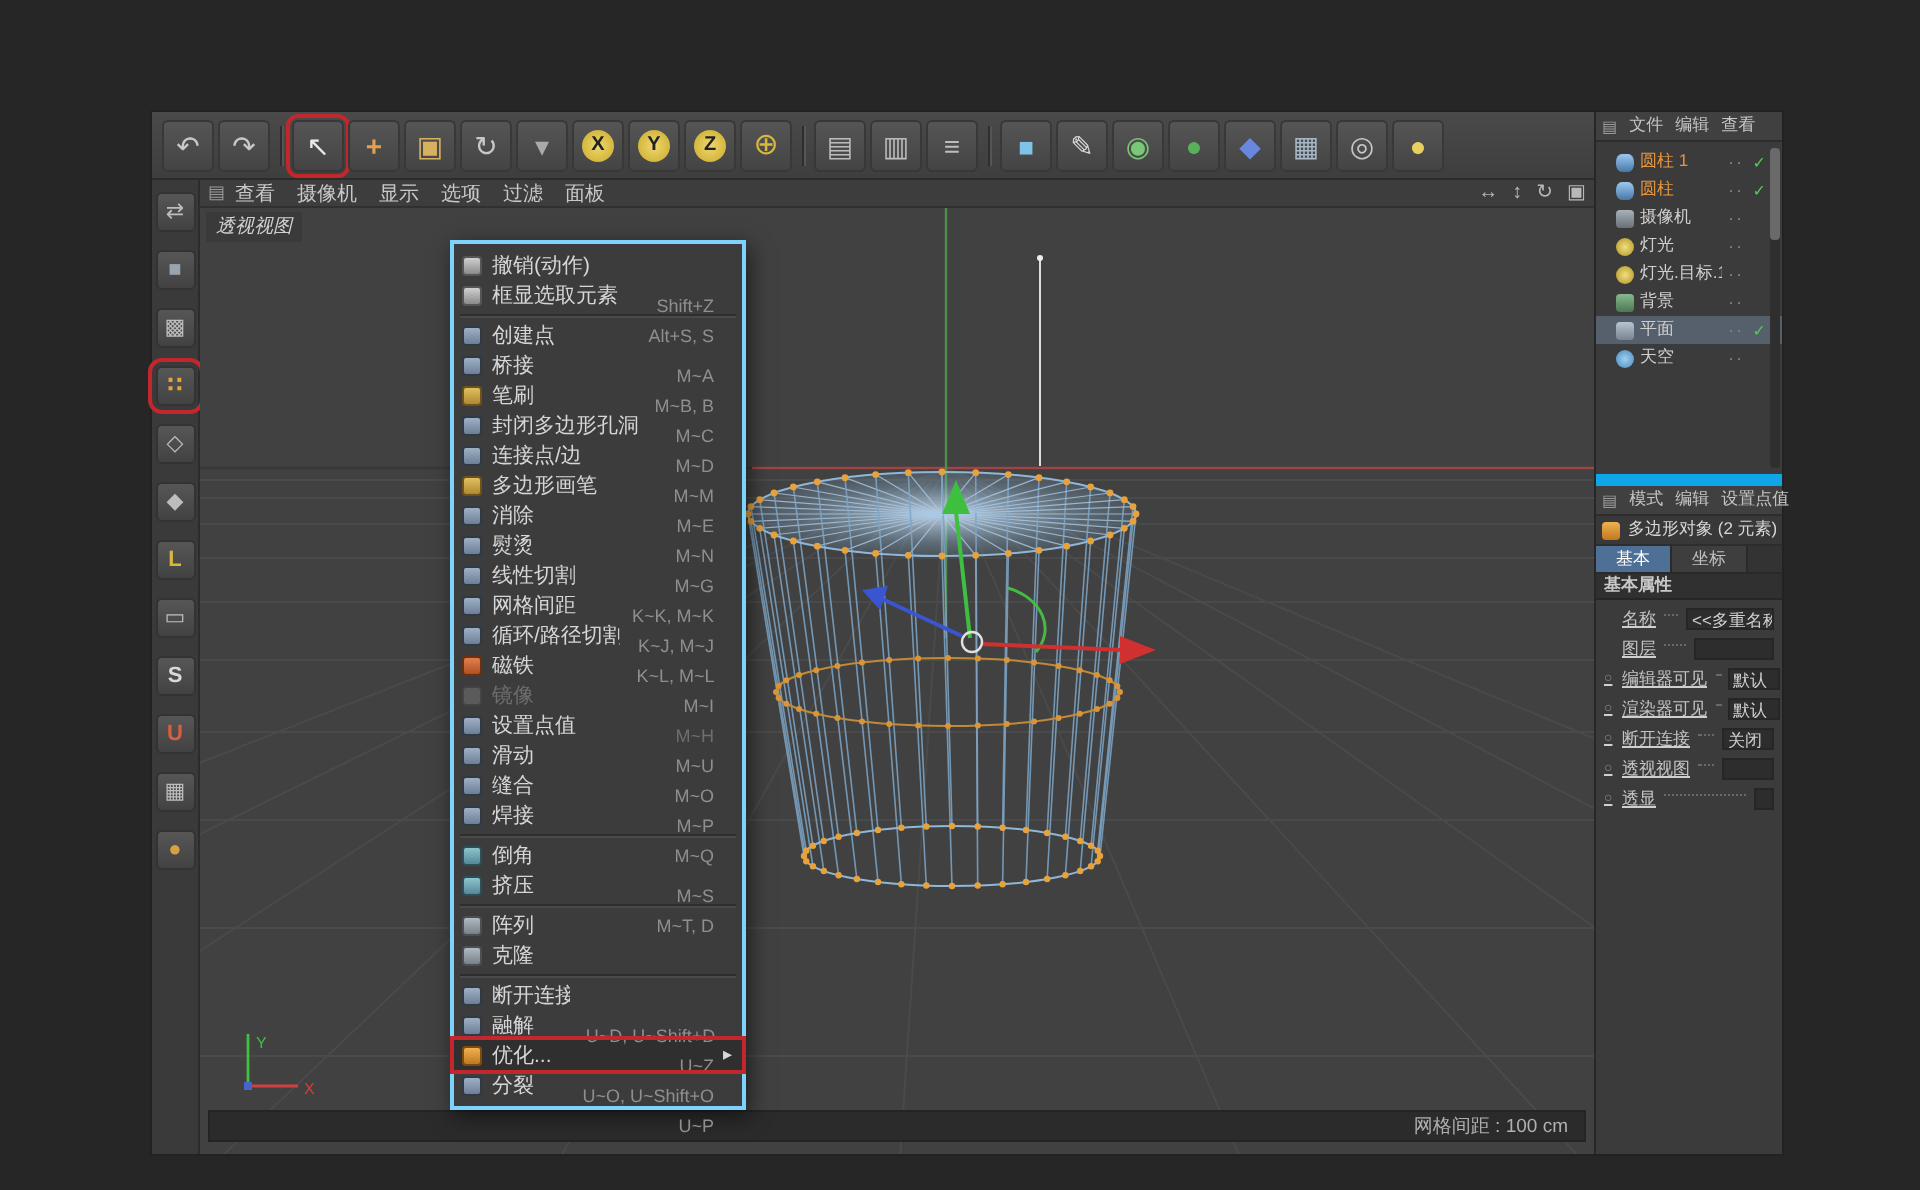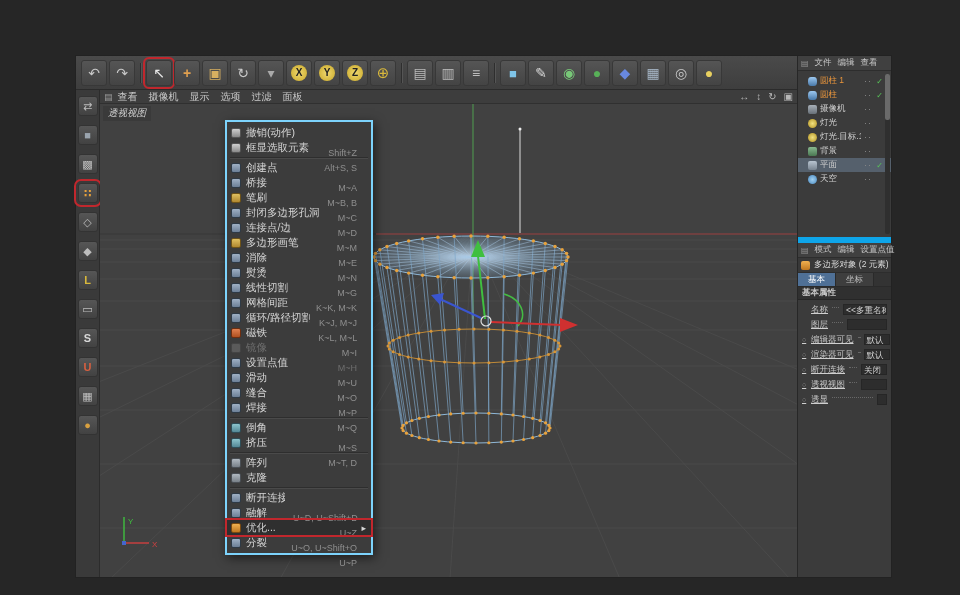--- a/index.html
+++ b/index.html
@@ -525,20 +525,23 @@
           <line x1="381" y1="214" x2="340" y2="195" stroke="#3a55d0" stroke-width="2"></line>
           <polygon points="331,191 344,189 340,201" fill="#3a55d0"></polygon>
           <circle cx="386" cy="217" r="5" fill="none" stroke="#e0e0e0" stroke-width="1.2"></circle>
           <line x1="24" y1="439" x2="24" y2="413" stroke="#3fbf3f" stroke-width="1.4"></line>
           <line x1="24" y1="439" x2="49" y2="439" stroke="#d04040" stroke-width="1.4"></line>
           <rect x="22" y="437" width="4" height="4" fill="#4466cc"></rect>
           <text x="28" y="420" fill="#3fbf3f" font-size="8">Y</text>
           <text x="52" y="443" fill="#d04040" font-size="8">X</text>
         </svg>
 
+      <div class="vp-status">
+        <span>网格间距 : 100 cm</span>
+      </div>
     </div>
 
     <div class="right-panel">
 
       <div class="panel-header">
         <span class="ph-icon">▤</span>
         <span>文件</span>
         <span>编辑</span>
         <span>查看</span>
       </div>

